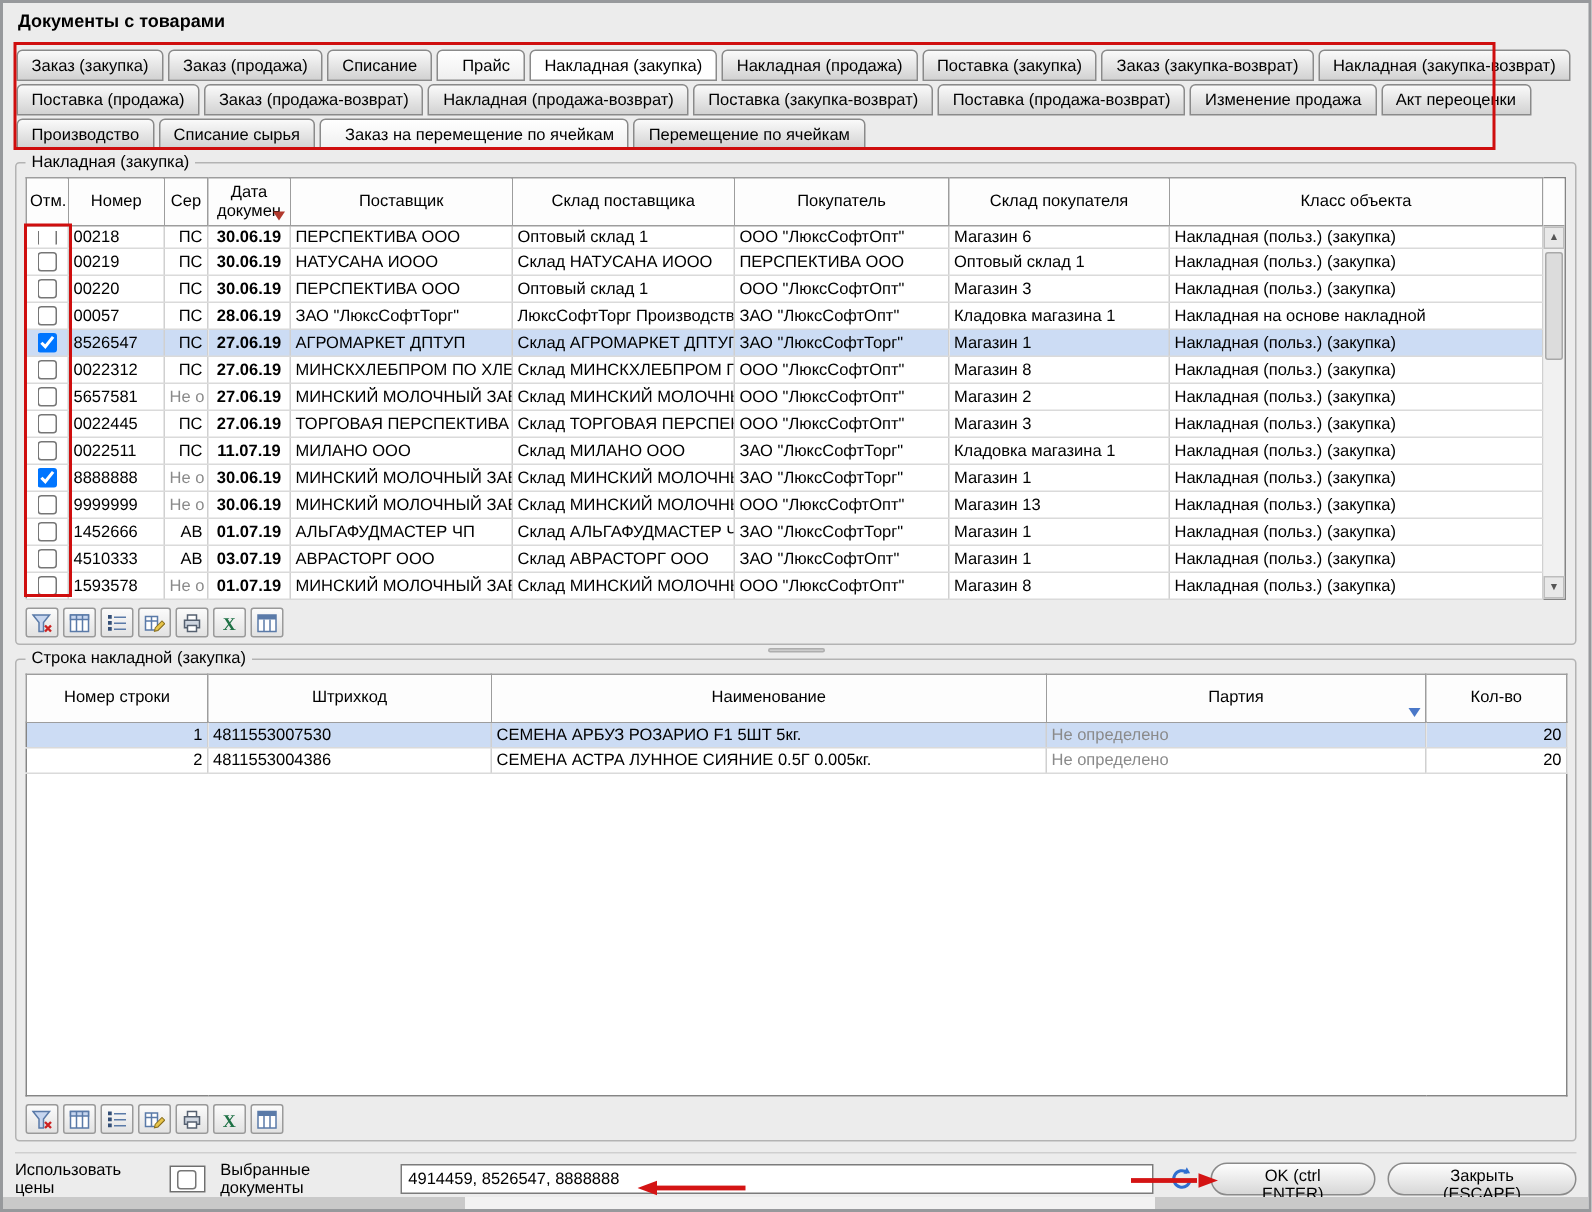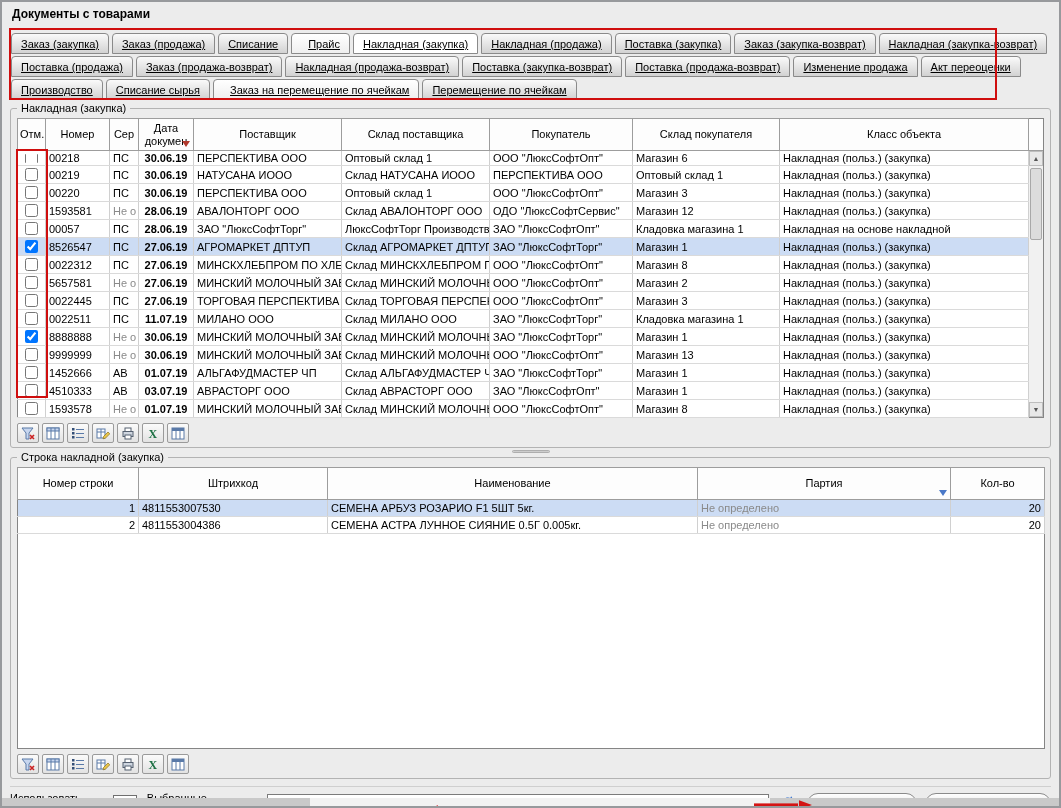--- a/index.html
+++ b/index.html
@@ -12,21 +12,20 @@
   .content { padding:0 8px; }
   .window-title { font-weight:bold; font-size:12px; padding:5px 2px 1px; }
 
   
   .tabs { position:relative; margin-top:8px; padding:3px 1px 0; }
   .tab-row { display:flex; gap:3px; margin-bottom:2px; }
   .tab {
     padding:4px 9px 3px; white-space:nowrap; cursor:default;
     border:1px solid #8a8a8a; border-radius:4px 4px 0 0;
     background:linear-gradient(#fafafa,#d2d2d2);
-    text-decoration:underline;
   }
   .tab.active { background:#fff; }
   .tab.light  { background:linear-gradient(#ffffff,#efefef);padding-left:16px; }
   .anno-tabs {
     position:absolute; left:-1px; top:-2px; width:988px; height:72px;
     border:2px solid #cf0e0e; pointer-events:none; z-index:6;
   }
 
   
   .group { position:relative; border:1px solid #b3b3b3; border-radius:3px;
@@ -43,21 +42,21 @@
     line-height:13px; position:relative; overflow:hidden;
   }
   .grid td {
     border-right:1px solid #d0d0d0; border-bottom:1px solid #dadada;
     padding:0 3px; height:17px; line-height:16px; white-space:nowrap;
     overflow:hidden; background:#fff;
   }
   tr.selected td { background:#ccdcf4; }
   tr.clipped td { height:9px; line-height:14px; }
   .muted, td.c-batch { color:#8a8a8a; }
-  td.c-ser { text-align:left; }
+  td.c-ser { text-align:right; }
   td.c-date { text-align:center;font-weight:bold; }
   td.c-qty, td.c-line { text-align:right; }
   .cbwrap { height:17px; overflow:hidden; display:flex; justify-content:center; align-items:center; }
   tr.clipped .cbwrap { height:9px; }
   .cbwrap input { margin:0; width:13px; height:13px; }
   tbody.filler td { height:215px; border:0; }
 
   .sort-tri { position:absolute; right:3px; bottom:3px; width:0; height:0;
               border-left:4px solid transparent; border-right:4px solid transparent; }
   .sort-red  { border-top:6px solid #b23a2e; }
@@ -226,35 +225,20 @@
               <td class="c-num">00220</td>
               <td class="c-ser">ПС</td>
               <td class="c-date">30.06.19</td>
               <td>ПЕРСПЕКТИВА ООО</td>
               <td>Оптовый склад 1</td>
               <td>ООО "ЛюксСофтОпт"</td>
               <td>Магазин 3</td>
               <td>Накладная (польз.) (закупка)</td>
             </tr>
 
-            <tr>
-              <td class="c-check">
-                <div class="cbwrap">
-                  <input type="checkbox" style="">
-                </div>
-              </td>
-              <td class="c-num">1593581</td>
-              <td class="c-ser muted">Не о</td>
-              <td class="c-date">28.06.19</td>
-              <td>АВАЛОНТОРГ ООО</td>
-              <td>Склад АВАЛОНТОРГ ООО</td>
-              <td>ОДО "ЛюксСофтСервис"</td>
-              <td>Магазин 12</td>
-              <td>Накладная (польз.) (закупка)</td>
-            </tr>
 
             <tr>
               <td class="c-check">
                 <div class="cbwrap">
                   <input type="checkbox" style="">
                 </div>
               </td>
               <td class="c-num">00057</td>
               <td class="c-ser">ПС</td>
               <td class="c-date">28.06.19</td>

